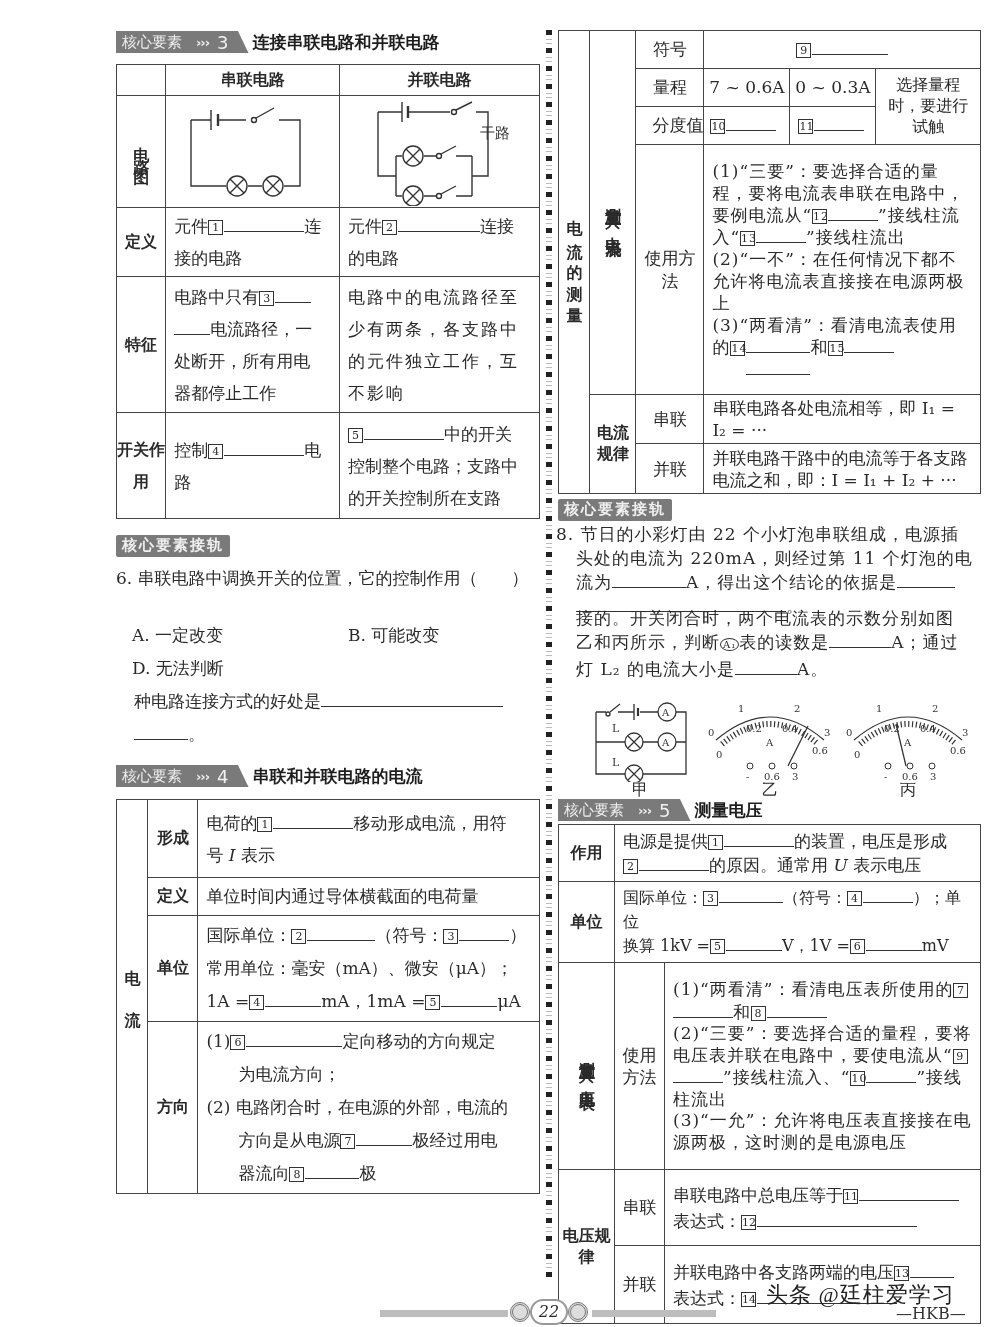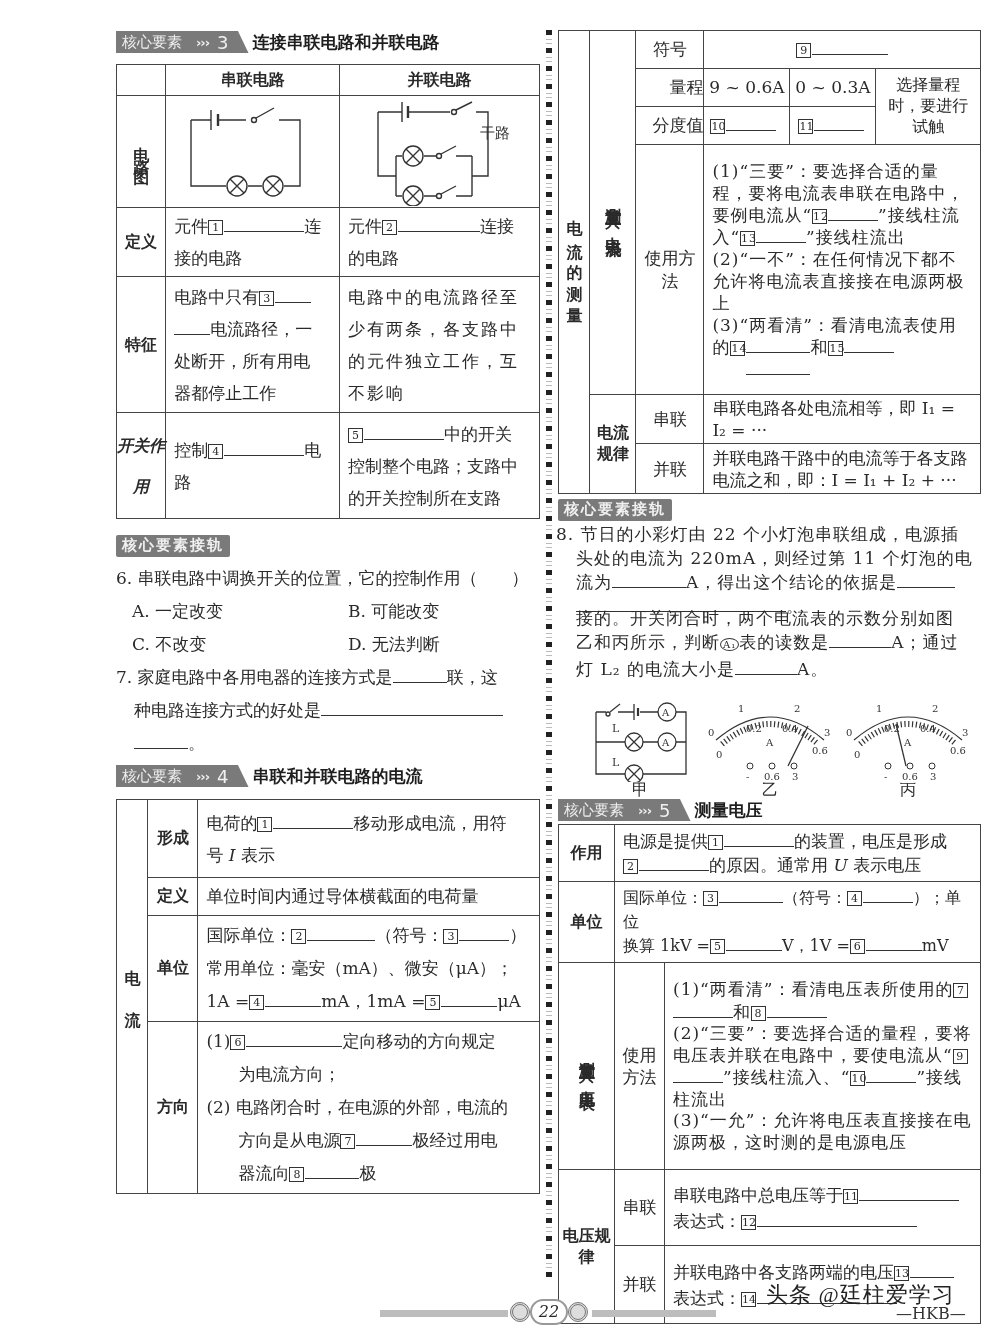--- a/index.html
+++ b/index.html
@@ -117,48 +117,44 @@
     <td class="hdr">特征</td>
     <td class="pad" style="line-height:32px;">
       <span>电路中只有</span><span class="bnum">3</span><span class="blank" style="width:36px;"></span><br>
       <span class="blank" style="width:36px;"></span><span>电流路径，一</span><br>
       <span>处断开，所有用电</span><br>
       <span>器都停止工作</span>
     </td>
     <td class="pad" style="line-height:32px;letter-spacing:2px;">电路中的电流路径至少有两条，各支路中的元件独立工作，互不影响</td>
   </tr>
   <tr style="height:106px;">
-    <td class="hdr" style="line-height:41px;font-style:italic;">开关作用</td>
+    <td class="hdr" style="line-height:32px;">开关作用</td>
     <td class="pad" style="line-height:32px;">
       <span>控制</span><span class="bnum">4</span><span class="blank" style="width:80px;"></span><span>电</span><br>
       <span>路</span>
     </td>
     <td class="pad" style="line-height:32px;">
       <span class="bnum">5</span><span class="blank" style="width:80px;"></span><span>中的开关</span><br>
       <span>控制整个电路；支路中的开关控制所在支路</span>
     </td>
   </tr>
 </tbody>
   </table>
 
 <div class="abs" style="left:116px;top:534px;">
   <span class="sec-tag-plain">核心要素接轨</span>
 </div>
 <div class="q" style="left:116px;top:562px;width:424px;">
   <div>6. 串联电路中调换开关的位置，它的控制作用（　　）</div>
-  <div style="display:flex;padding-left:16px;">
+  <div style="display:flex;padding-left:16px;margin-top:24px;">
     <span style="width:216px;">A. 一定改变</span>
     <span>B. 可能改变</span>
   </div>
   <div style="display:flex;padding-left:16px;">
-    <span style="width:216px;">C. 不改变</span>
     <span>D. 无法判断</span>
-  </div>
-  <div>
-    <span>7. 家庭电路中各用电器的连接方式是</span><span class="blank" style="width:54px;"></span><span>联，这</span>
   </div>
   <div style="padding-left:18px;">
     <span>种电路连接方式的好处是</span><span class="blank" style="width:182px;"></span>
   </div>
   <div style="padding-left:18px;">
     <span class="blank" style="width:54px;"></span><span>。</span>
   </div>
 </div>
 
 <div class="sec-head" style="left:116px;top:764px;">
@@ -211,22 +207,22 @@
   <tbody>
       <tr style="height:38px;">
     <td rowspan="6" class="vert" style="width:30px;letter-spacing:22px;font-size:16px;">电流的测量</td>
     <td rowspan="4" class="vert tight" style="width:46px;letter-spacing:2px;font-size:16px;">测量工具—电流表</td>
     <td style="width:68px;text-align:center;">符号</td>
     <td colspan="3" style="text-align:center;">
       <span class="bnum">9</span><span class="blank" style="width:76px;"></span>
     </td>
   </tr>
   <tr style="height:38px;">
-    <td style="text-align:right;">量程</td>
-    <td style="width:86px;text-align:center;">9 ~ 0.6A</td>
+    <td style="text-align:center;">量程</td>
+    <td style="width:86px;text-align:center;">7 ~ 0.6A</td>
     <td style="width:86px;text-align:center;margin-top:38px;">0 ~ 0.3A</td>
     <td rowspan="2" class="tight" style="text-align:center;font-size:16px;padding:2px 6px;">选择量程时，要进行试触</td>
   </tr>
   <tr style="height:38px;">
     <td style="text-align:right;">分度值</td>
     <td style="padding-left:6px;"><span class="bnum">10</span><span class="blank" style="width:50px;"></span></td>
     <td style="padding-left:8px;"><span class="bnum">11</span><span class="blank" style="width:50px;"></span></td>
   </tr>
   <tr style="height:250px;">
     <td class="tight" style="text-align:center;">使用方法</td>

